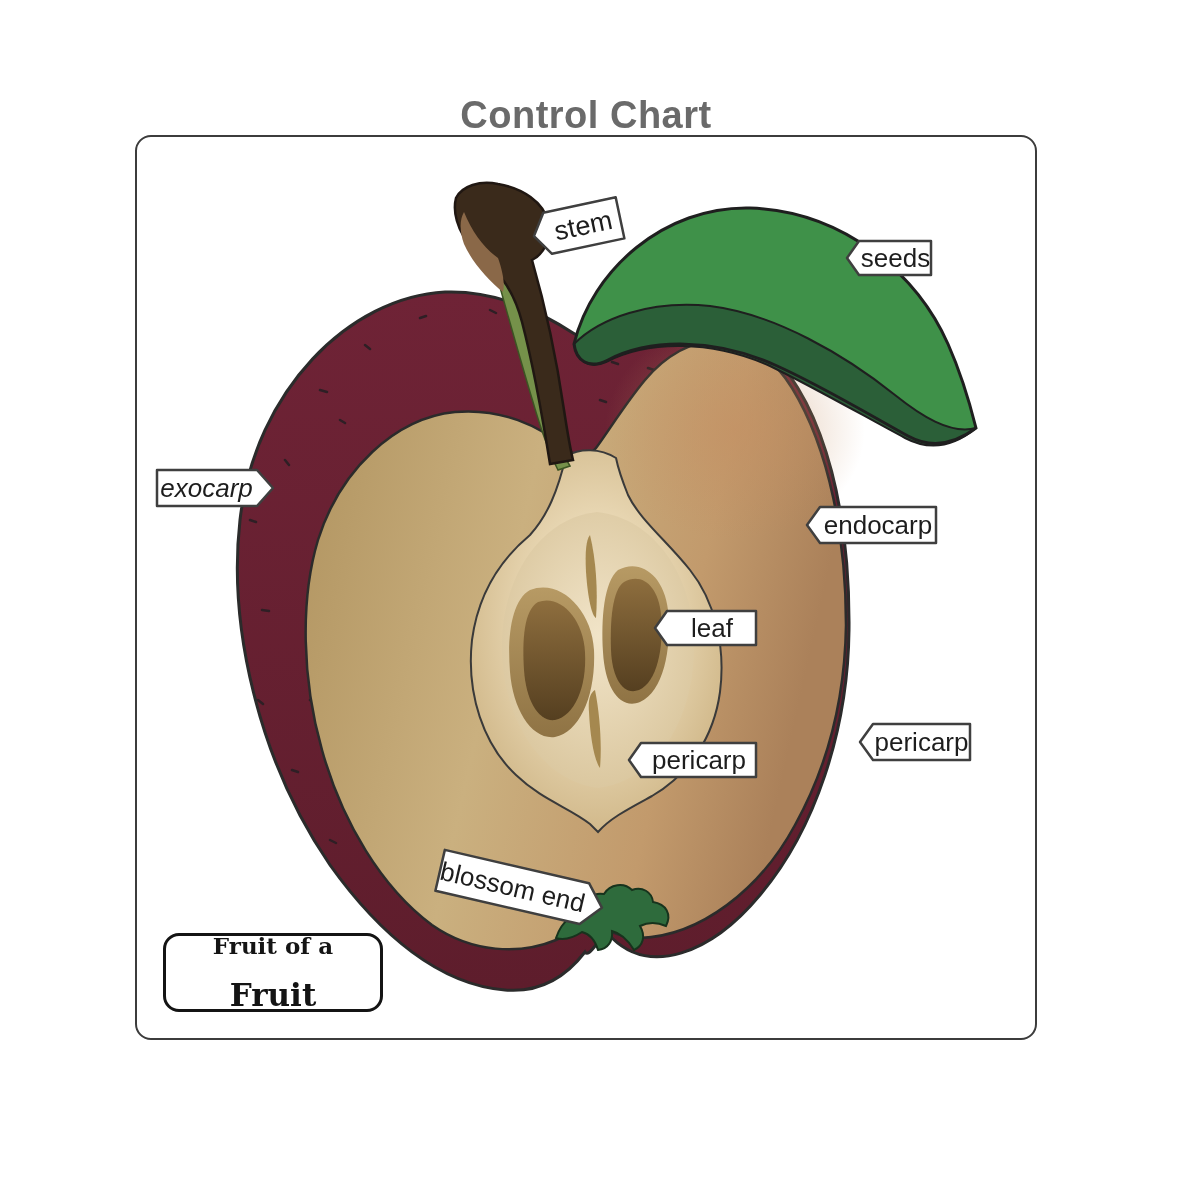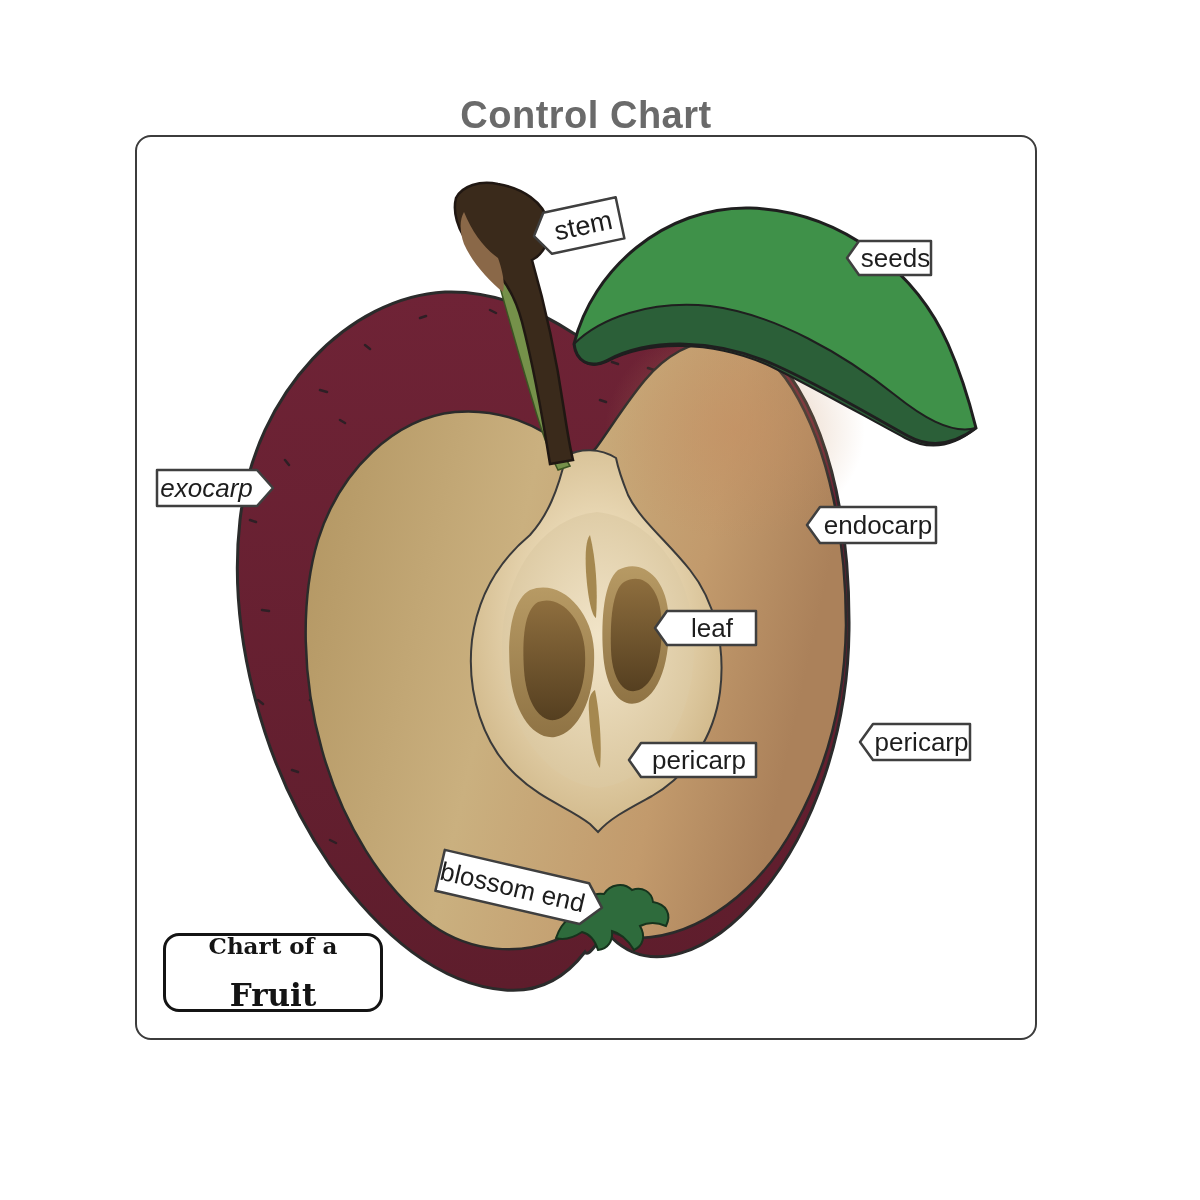--- a/index.html
+++ b/index.html
@@ -254,17 +254,17 @@
   </div>
 
   <div class="tag dir-right" style="left:436px;top:866px;width:170px;height:46px;transform:rotate(13deg);">
     <svg width="170" height="46">
         <polygon points="2,2 150,2 168,23 150,44 2,44" fill="#fff" stroke="#3f3f3f" stroke-width="2.5" stroke-linejoin="round"></polygon>
       </svg>
     <span>blossom end</span>
   </div>
 
   <div class="caption-box">
-    <div class="caption-line1">Chart of a</div>
+    <div class="caption-line1">Fruit of a</div>
     <div class="caption-line2">Fruit</div>
   </div>
 
 </div>
 
 </body></html>

